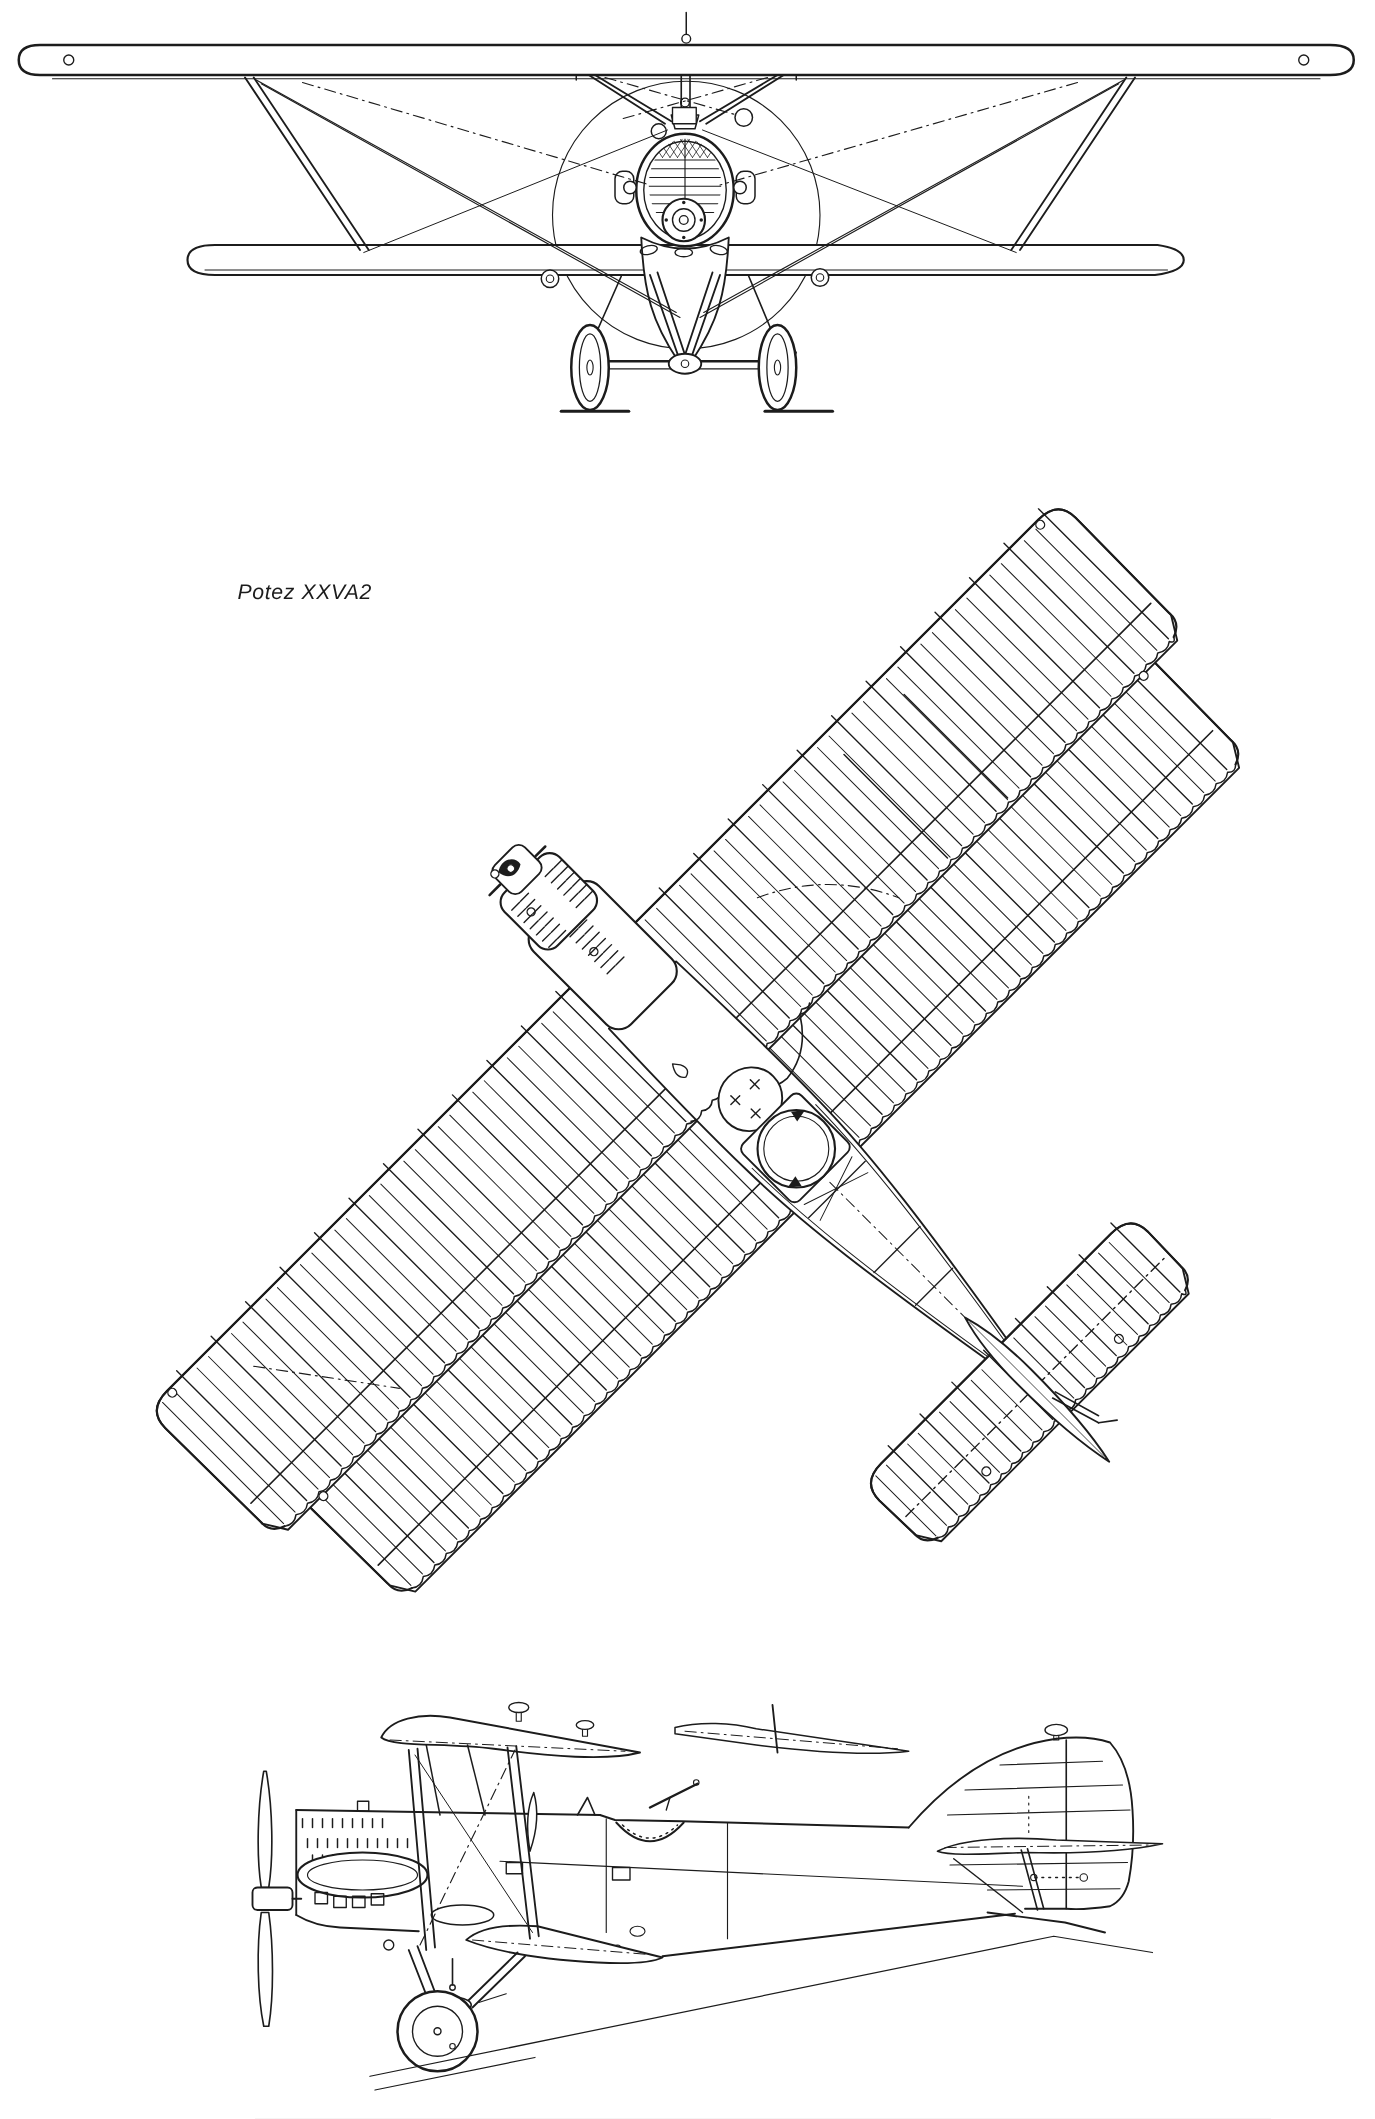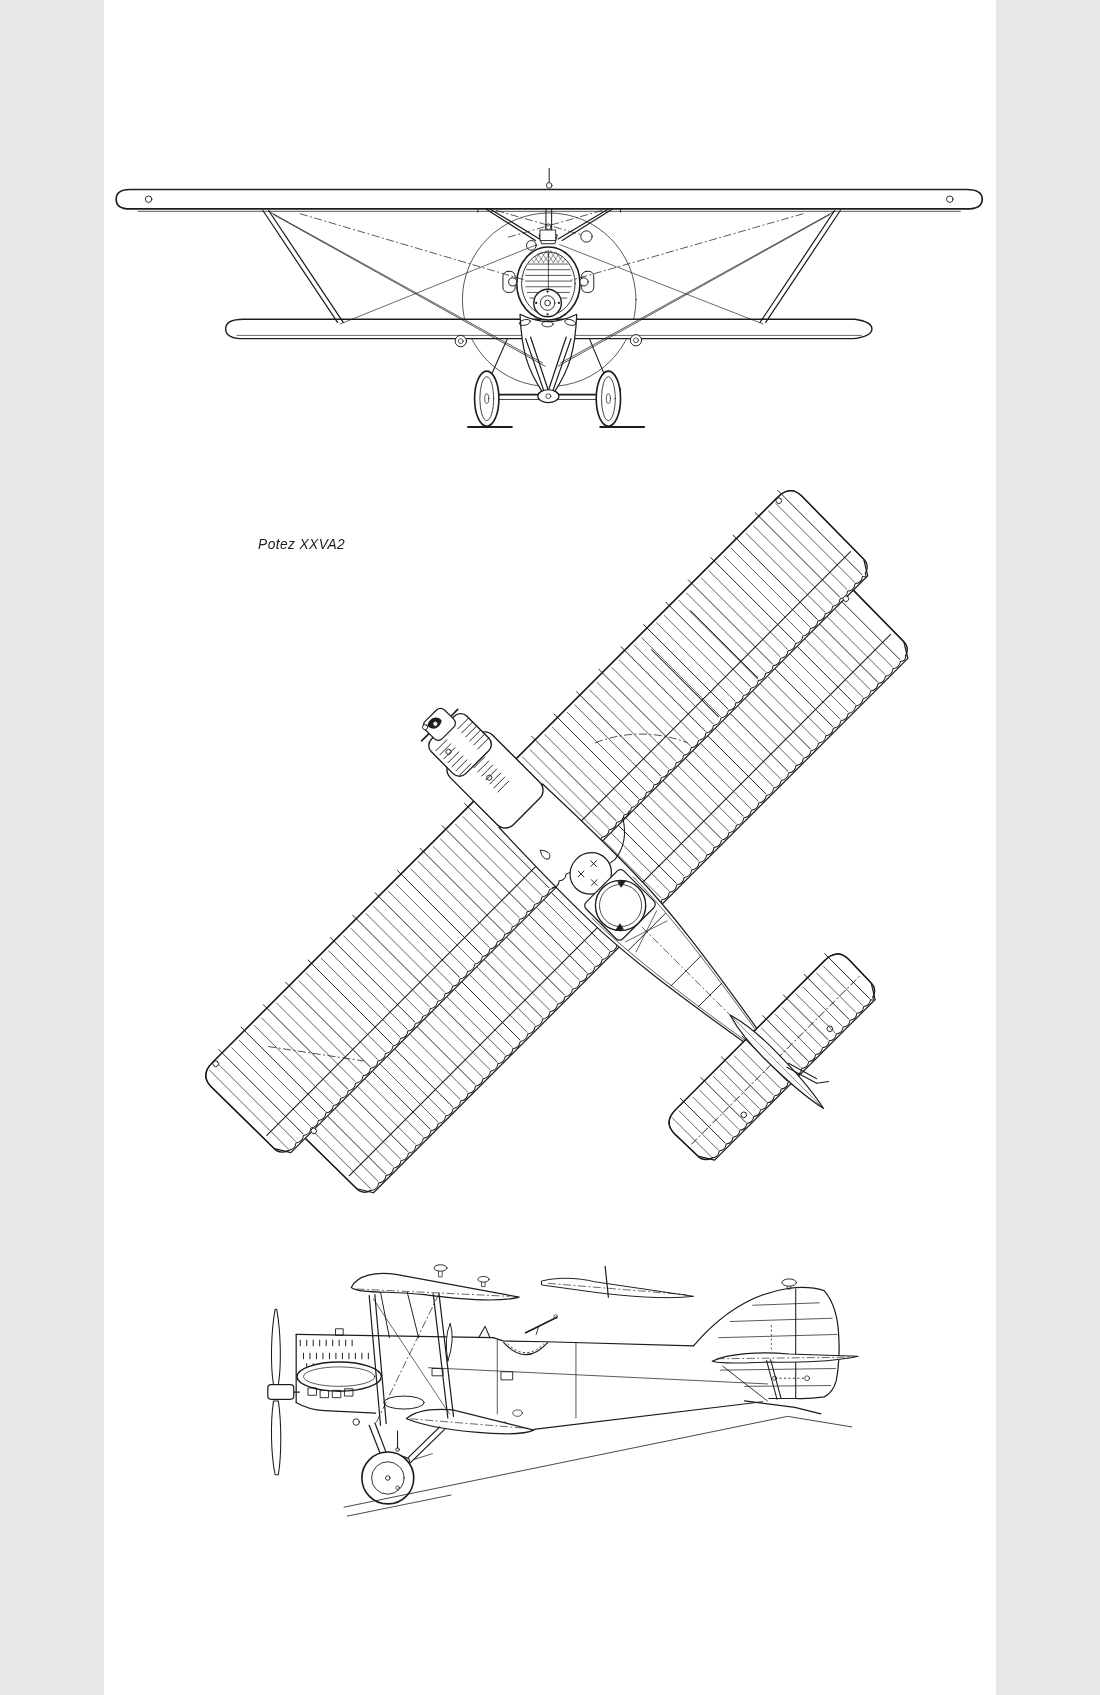--- a/index.html
+++ b/index.html
@@ -1,16 +1,16 @@
 <!DOCTYPE html>
 <html style="--ink: #1c1c1c; --paper: #ffffff;"><head>
 <meta charset="utf-8">
 <style>
   html,body{margin:0;padding:0;background:#e8e8e8;}
-  .page{width:892px;height:1695px;position:relative;background:var(--paper,#ffffff);margin:0 auto;overflow:hidden;}
+  .page{width:1100px;height:1695px;position:relative;background:var(--paper,#ffffff);margin:0 auto;overflow:hidden;}
   #drawing{position:absolute;left:0;top:0;width:100%;height:100%;}
   #drawing *{stroke:var(--ink,#1c1c1c);fill:none;stroke-width:1.5;stroke-linecap:round;stroke-linejoin:round;}
   #drawing .fw{fill:var(--paper,#ffffff);}
   #drawing .fi{fill:var(--ink,#1c1c1c);stroke:none;}
   #drawing .s06{stroke-width:.6}
   #drawing .s08{stroke-width:.8}
   #drawing .s09{stroke-width:.9}
   #drawing .s1{stroke-width:1}
   #drawing .s11{stroke-width:1.1}
   #drawing .s12{stroke-width:1.2}

